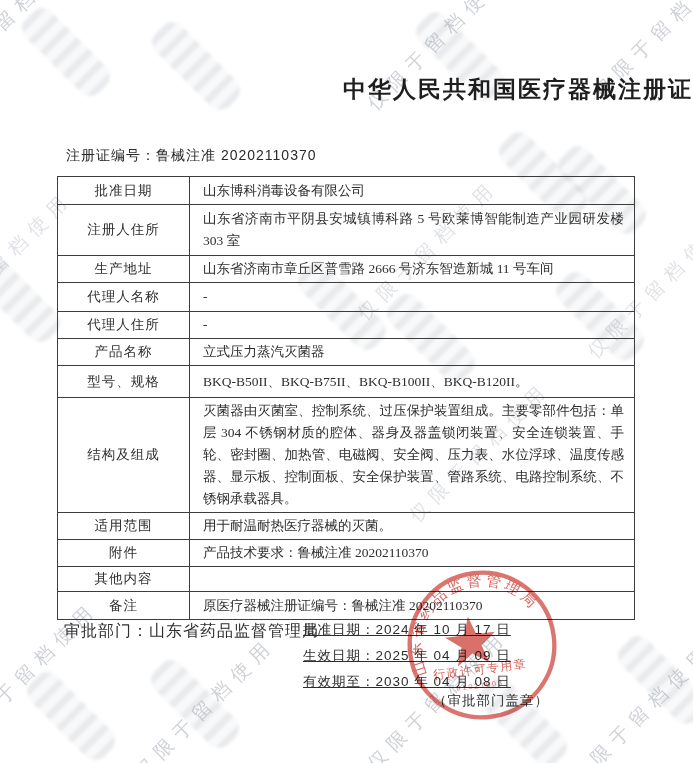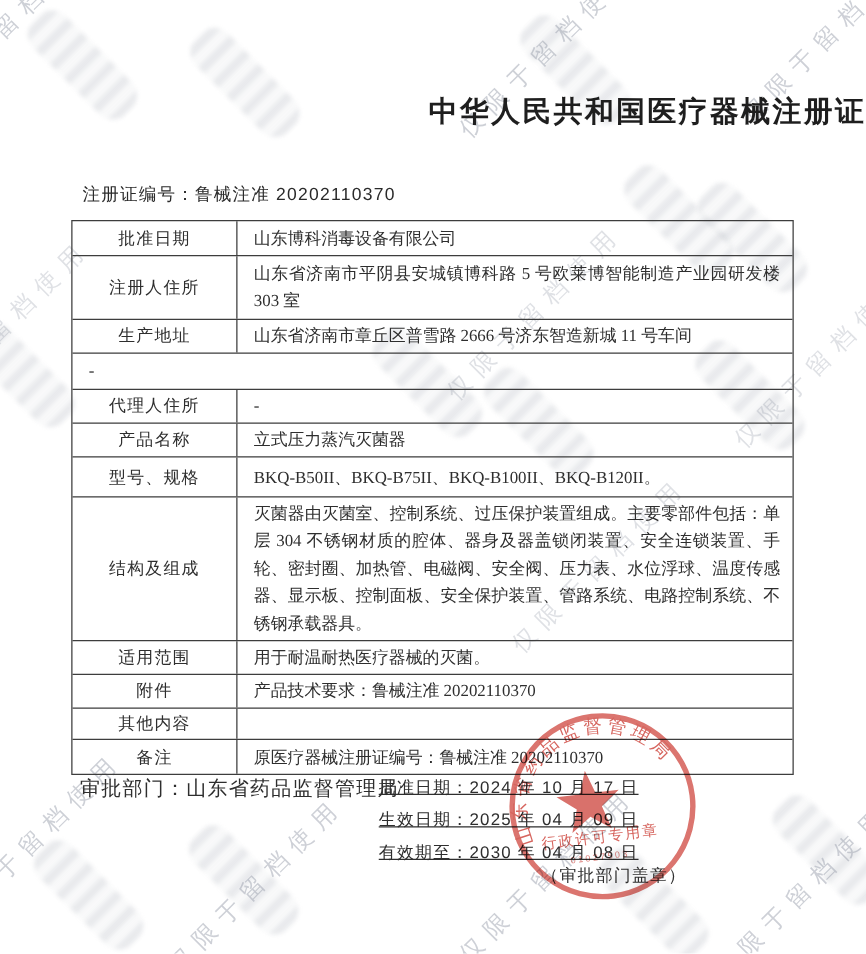--- a/index.html
+++ b/index.html
@@ -138,20 +138,21 @@
       </div>
       <div class="trow r2">
         <div class="tlabel">注册人住所</div>
         <div class="tvalue">山东省济南市平阴县安城镇博科路 5 号欧莱博智能制造产业园研发楼 303 室</div>
       </div>
       <div class="trow r3">
         <div class="tlabel">生产地址</div>
         <div class="tvalue">山东省济南市章丘区普雪路 2666 号济东智造新城 11 号车间</div>
       </div>
       <div class="trow r4">
+        <div class="tlabel">代理人名称</div>
         <div class="tvalue">-</div>
       </div>
       <div class="trow r5">
         <div class="tlabel">代理人住所</div>
         <div class="tvalue">-</div>
       </div>
       <div class="trow r6">
         <div class="tlabel">产品名称</div>
         <div class="tvalue">立式压力蒸汽灭菌器</div>
       </div>

